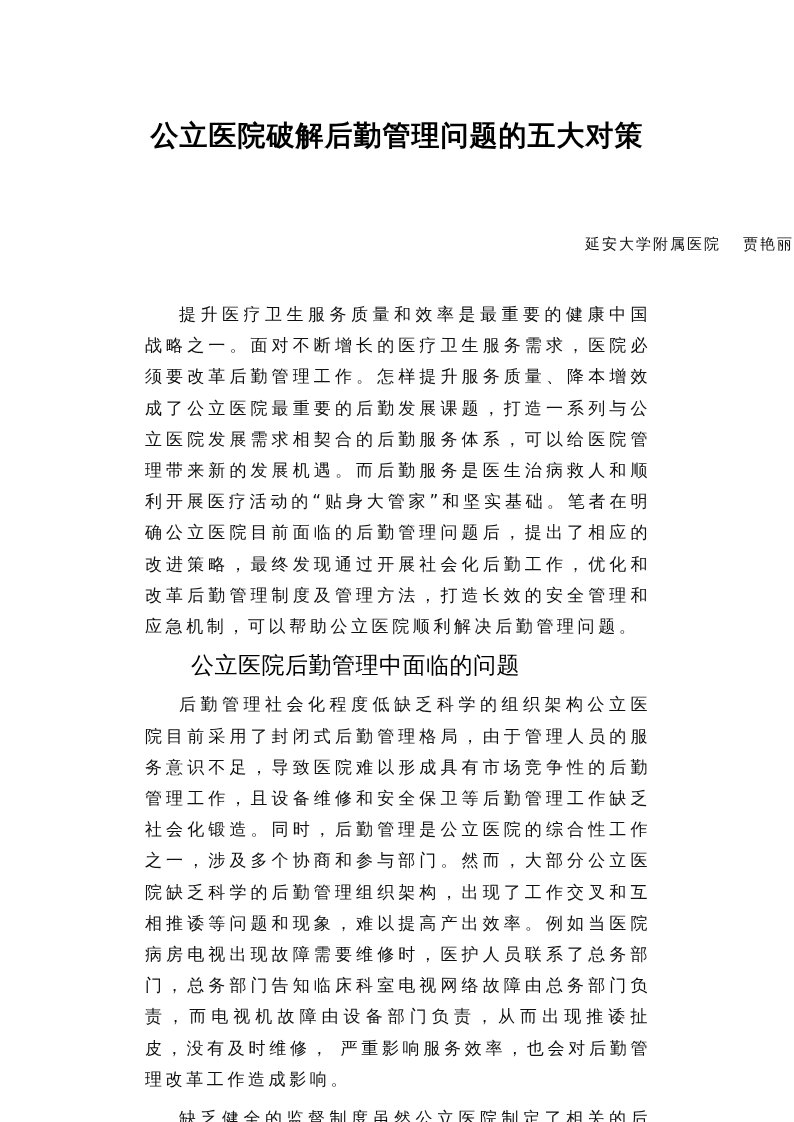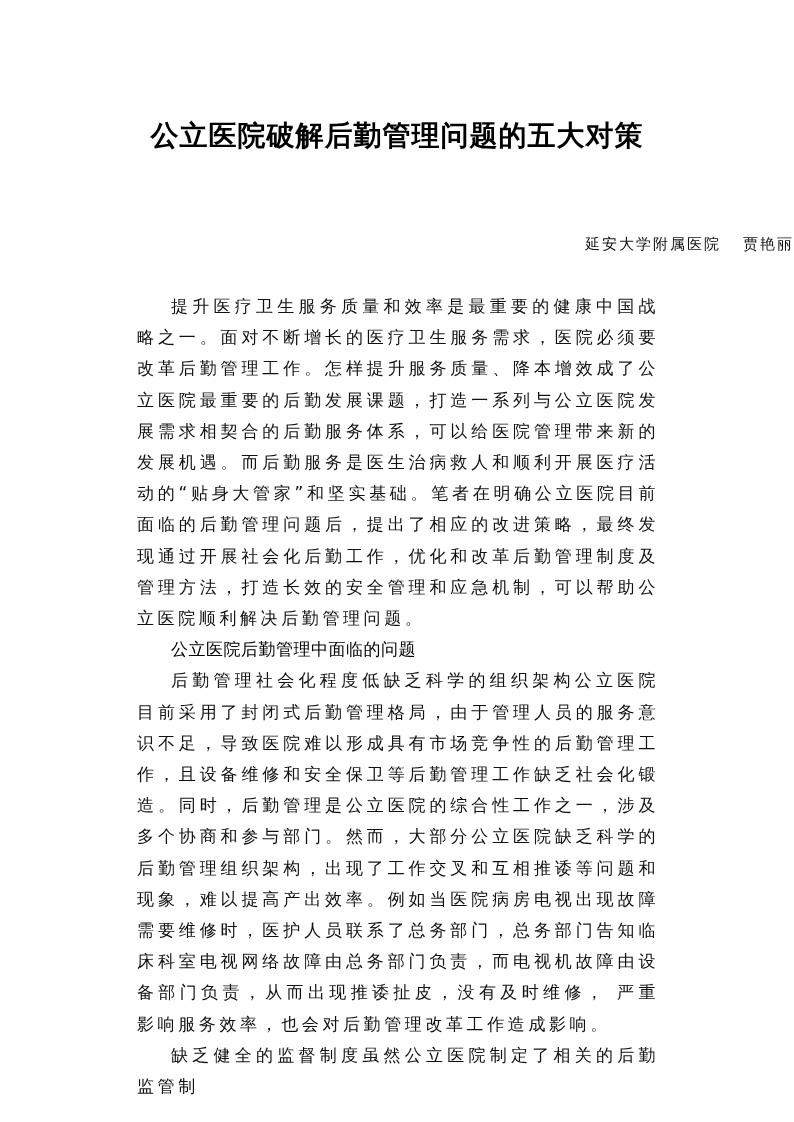--- a/index.html
+++ b/index.html
@@ -25,24 +25,24 @@
   .author .gap { display: inline-block; width: 22px; }
   .body {
     position: absolute; left: 137px; top: 291px; width: 522px;
     font-family: "DejaVu Sans", sans-serif;
     font-size: 17px;
     color: #111;
     line-height: 31.2px;
     text-align: justify;
     text-align-last: left;
   }
-  .body p { margin: 0; text-indent: 2em; letter-spacing: 3.6px; }
+  .body p { margin: 8px; text-indent: 2em; letter-spacing: 3.6px; }
   .body .heading {
     font-family: "DejaVu Sans", sans-serif;
-    font-size: 17px; letter-spacing: 0.5px;
+    font-size: 23px; letter-spacing: 0.5px;
     color: #000;
   }
 </style>
 </head>
 <body>
 
 <div class="page">
   <div class="title">公立医院破解后勤管理问题的五大对策</div>
 
   <div class="author">

